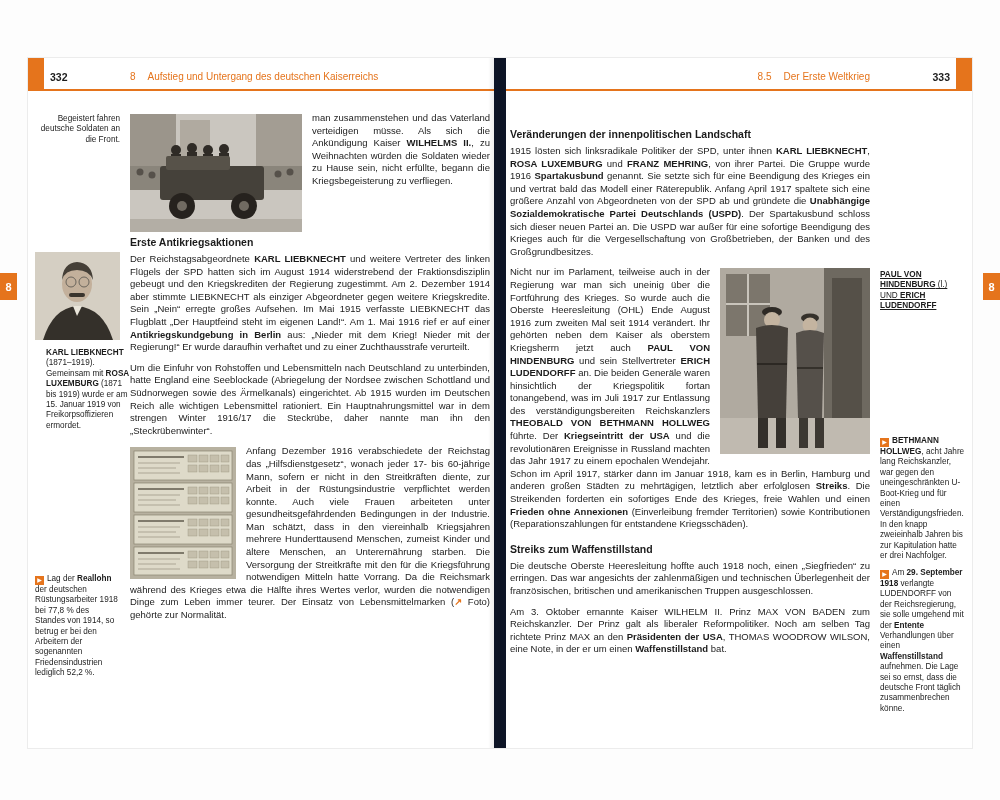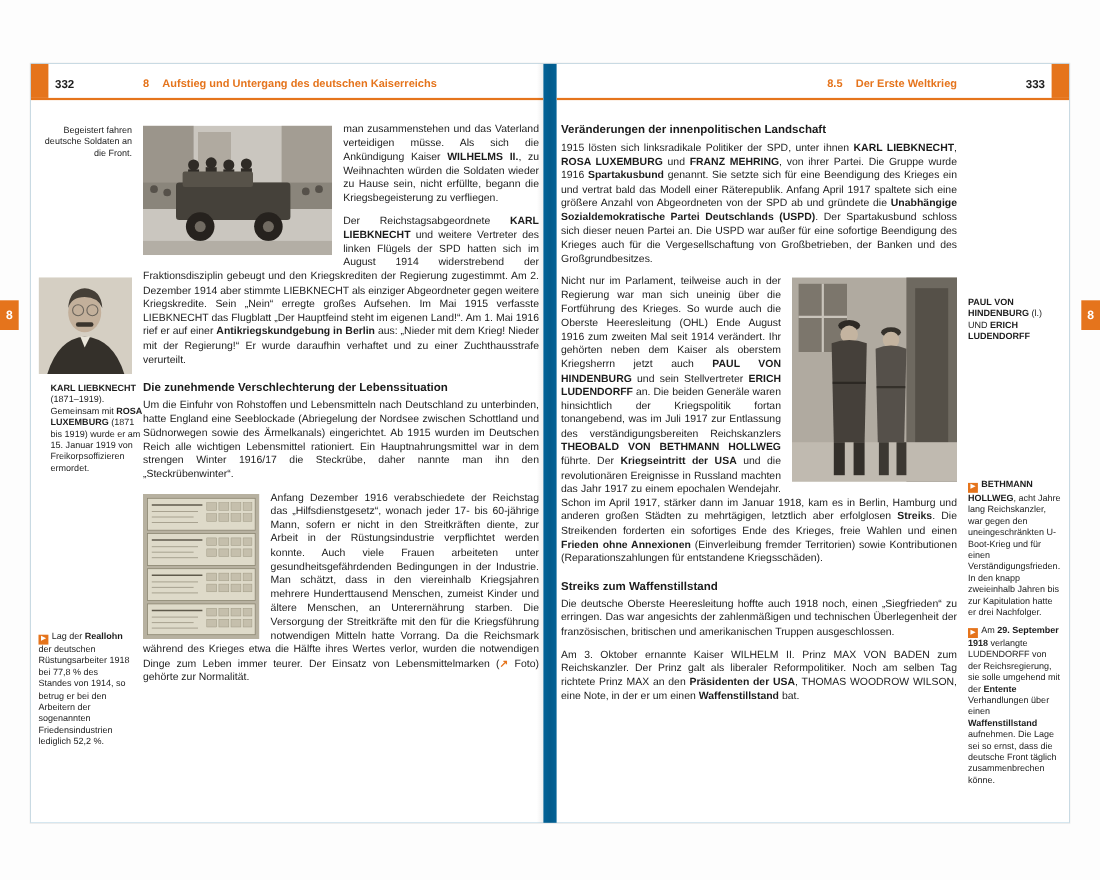--- a/index.html
+++ b/index.html
@@ -5,55 +5,55 @@
   * { margin:0; padding:0; box-sizing:border-box; }
   html,body { width:1000px; height:800px; background:#fdfdfd; font-family:"Liberation Sans", sans-serif; color:#1c1c1c; }
   body { position:relative; overflow:hidden; }
   :root { --accent:#e5741c; --ink:#1c1c1c; }
 
   .side-tab { position:absolute; width:17px; height:27px; background:var(--accent); color:#fff;
     font-weight:bold; font-size:11px; display:flex; align-items:center; justify-content:center; z-index:5; }
   .side-tab.left { left:0; top:273px; }
   .side-tab.right { right:0; top:273px; }
 
-  .spread { position:absolute; left:28px; top:58px; width:944px; height:690px; background:#0369a1;
+  .spread { position:absolute; left:28px; top:58px; width:944px; height:690px; background:#0f172a;
     box-shadow:0 0 0 1px #ececec; }
   .page { position:absolute; top:0; width:466px; height:690px; overflow:hidden; background:#fff; }
   .page-left { left:0; }
   .page-right { left:478px; }
   .spine { position:absolute; left:460px; top:0; width:24px; height:690px;
     background:linear-gradient(90deg, rgba(0,0,0,0) 0%, rgba(0,0,0,0.13) 50%, rgba(0,0,0,0) 100%); }
 
   .pg-header { position:absolute; left:0; right:0; top:0; height:33px; }
   .pg-header .rule { position:absolute; left:0; right:0; bottom:0; height:2px; background:var(--accent); }
   .corner { position:absolute; top:0; width:16px; height:31px; background:var(--accent); }
   .corner.l { left:0; }
   .corner.r { right:0; }
   .pagenum { position:absolute; top:13px; font-size:10.5px; font-weight:bold; color:var(--ink); }
   .pn-left { left:22px; }
   .pn-right { right:22px; }
-  .chap-head { position:absolute; top:13px; font-size:10px; font-weight:bold; color:var(--accent); white-space:nowrap; }
+  .chap-head { position:absolute; top:13px; font-size:10px; font-weight:normal; color:var(--accent); white-space:nowrap; }
   .left-head { left:102px; }
   .right-head { right:102px; }
   .chapnum { margin-right:12px; }
 
   .marg { position:absolute; top:54px; bottom:0; width:85px; }
   .marg-left { left:7px; }
   .marg-right { left:374px; }
   .marg-caption, .marg-note { position:absolute; left:0; width:85px; font-size:8.2px; line-height:10.4px; color:var(--ink); text-align:left; }
   .note-arrow { display:inline-block; width:9px; height:9px; background:var(--accent); color:#fff;
     font-size:6px; line-height:9px; text-align:center; margin-right:3px; vertical-align:-1px; }
   .portrait { position:absolute; left:0; width:85px; height:88px; overflow:hidden; }
 
   .main { position:absolute; top:54px; width:360px; }
   .main-left { left:102px; }
   .main-right { left:4px; }
   .para { font-size:9.5px; line-height:12.6px; text-align:justify; color:var(--ink); margin-bottom:8px; hyphens:auto; }
   .subhead { font-size:10.5px; font-weight:bold; color:var(--ink); margin:12px 0 5px 0; clear:both; }
-  .subhead.first { margin-top:0; }
+  .subhead.first { margin-top:16px; }
   .photo { display:block; overflow:hidden; }
   .photo svg, .portrait svg { display:block; width:100%; height:100%; }
   .photo.soldiers { float:left; width:172px; height:118px; margin:2px 10px 4px 0; }
   .photo.ration { float:left; width:106px; height:132px; margin:2px 10px 2px 0; }
   .photo.hindenburg { float:right; width:150px; height:186px; margin:2px 0 4px 10px; }
   .block { overflow:visible; }
   .up-arrow { color:var(--accent); font-weight:bold; }
   b { font-weight:bold; }
 </style>
 </head>
@@ -128,23 +128,23 @@
             <circle cx="52" cy="92" r="13" fill="#26221e"></circle>
               <circle cx="52" cy="92" r="5" fill="#716b62"></circle>
             <circle cx="114" cy="92" r="13" fill="#26221e"></circle>
               <circle cx="114" cy="92" r="5" fill="#716b62"></circle>
             <rect x="0" y="105" width="172" height="13" fill="#b3aea5"></rect>
           </svg>
         </span>
         <p class="para">man zusammenstehen und das Vaterland verteidigen müsse. Als sich die Ankündigung Kaiser <b>WILHELMS II.</b>, zu Weihnachten würden die Soldaten wieder zu Hause sein, nicht erfüllte, begann die Kriegsbegeisterung zu verfliegen.</p>
       </div>
 
+      <h3 class="subhead">Erste Antikriegsaktionen</h3>
       <p class="para">Der Reichstagsabgeordnete <b>KARL LIEBKNECHT</b> und weitere Vertreter des linken Flügels der SPD hatten sich im August 1914 widerstrebend der Fraktionsdisziplin gebeugt und den Kriegskrediten der Regierung zugestimmt. Am 2. Dezember 1914 aber stimmte LIEBKNECHT als einziger Abgeordneter gegen weitere Kriegskredite. Sein „Nein“ erregte großes Aufsehen. Im Mai 1915 verfasste LIEBKNECHT das Flugblatt „Der Hauptfeind steht im eigenen Land!“. Am 1. Mai 1916 rief er auf einer <b>Antikriegskundgebung in Berlin</b> aus: „Nieder mit dem Krieg! Nieder mit der Regierung!“ Er wurde daraufhin verhaftet und zu einer Zuchthausstrafe verurteilt.</p>
 
-      <h3 class="subhead">Die zunehmende Verschlechterung der Lebenssituation</h3>
       <p class="para">Um die Einfuhr von Rohstoffen und Lebensmitteln nach Deutschland zu unterbinden, hatte England eine Seeblockade (Abriegelung der Nordsee zwischen Schottland und Südnorwegen sowie des Ärmelkanals) eingerichtet. Ab 1915 wurden im Deutschen Reich alle wichtigen Lebensmittel rationiert. Ein Hauptnahrungsmittel war in dem strengen Winter 1916/17 die Steckrübe, daher nannte man ihn den „Steckrübenwinter“.</p>
 
       <div class="para">
         <span class="photo ration">
           <svg viewBox="0 0 106 132" preserveAspectRatio="none">
             <rect width="106" height="132" fill="#b7b1a0"></rect>
             <g fill="#dedac9" stroke="#89836f" stroke-width="0.7">
               <rect x="4" y="4" width="98" height="29"></rect>
               <rect x="4" y="36" width="98" height="29"></rect>
               <rect x="4" y="68" width="98" height="29"></rect>
@@ -259,21 +259,21 @@
         </span>
         <span>Nicht nur im Parlament, teilweise auch in der Regierung war man sich uneinig über die Fortführung des Krieges. So wurde auch die Oberste Heeresleitung (OHL) Ende August 1916 zum zweiten Mal seit 1914 verändert. Ihr gehörten neben dem Kaiser als oberstem Kriegsherrn jetzt auch <b>PAUL VON HINDENBURG</b> und sein Stellvertreter <b>ERICH LUDENDORFF</b> an. Die beiden Generäle waren hinsichtlich der Kriegspolitik fortan tonangebend, was im Juli 1917 zur Entlassung des verständigungsbereiten Reichskanzlers <b>THEOBALD VON BETHMANN HOLLWEG</b> führte. Der <b>Kriegseintritt der USA</b> und die revolutionären Ereignisse in Russland machten das Jahr 1917 zu einem epochalen Wendejahr. Schon im April 1917, stärker dann im Januar 1918, kam es in Berlin, Hamburg und anderen großen Städten zu mehrtägigen, letztlich aber erfolglosen <b>Streiks</b>. Die Streikenden forderten ein sofortiges Ende des Krieges, freie Wahlen und einen <b>Frieden ohne Annexionen</b> (Einverleibung fremder Territorien) sowie Kontributionen (Reparationszahlungen für entstandene Kriegsschäden).</span>
       </div>
 
       <h3 class="subhead">Streiks zum Waffenstillstand</h3>
       <p class="para">Die deutsche Oberste Heeresleitung hoffte auch 1918 noch, einen „Siegfrieden“ zu erringen. Das war angesichts der zahlenmäßigen und technischen Überlegenheit der französischen, britischen und amerikanischen Truppen ausgeschlossen.</p>
       <p class="para">Am 3. Oktober ernannte Kaiser WILHELM II. Prinz MAX VON BADEN zum Reichskanzler. Der Prinz galt als liberaler Reformpolitiker. Noch am selben Tag richtete Prinz MAX an den <b>Präsidenten der USA</b>, THOMAS WOODROW WILSON, eine Note, in der er um einen <b>Waffenstillstand</b> bat.</p>
     </div>
 
     <aside class="marg marg-right">
-      <div class="marg-caption" style="top:158px;"><b>PAUL VON HINDENBURG</b> (l.) UND <b>ERICH LUDENDORFF</b></div>
+      <div class="marg-caption" style="top:158px;text-decoration:underline;"><b>PAUL VON HINDENBURG</b> (l.) UND <b>ERICH LUDENDORFF</b></div>
 
       <div class="marg-note" style="top:324px;">
         <span class="note-arrow">▶</span><span><b>BETHMANN HOLLWEG</b>, acht Jahre lang Reichskanzler, war gegen den uneingeschränkten U-Boot-Krieg und für einen Verständigungsfrieden. In den knapp zweieinhalb Jahren bis zur Kapitulation hatte er drei Nachfolger.</span>
       </div>
 
       <div class="marg-note" style="top:456px;">
         <span class="note-arrow">▶</span><span>Am <b>29. September 1918</b> verlangte LUDENDORFF von der Reichsregierung, sie solle umgehend mit der <b>Entente</b> Verhandlungen über einen <b>Waffenstillstand</b> aufnehmen. Die Lage sei so ernst, dass die deutsche Front täglich zusammenbrechen könne.</span>
       </div>
     </aside>
   </div>

